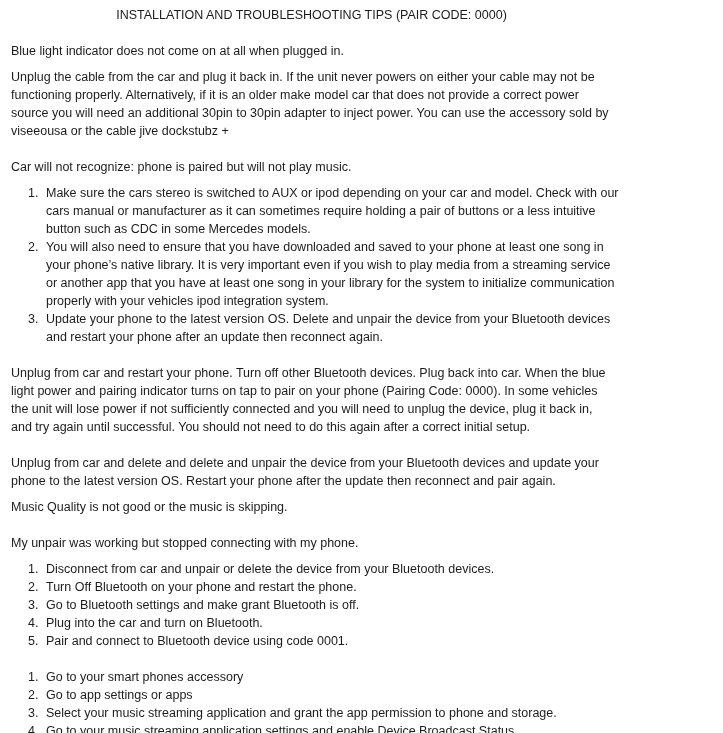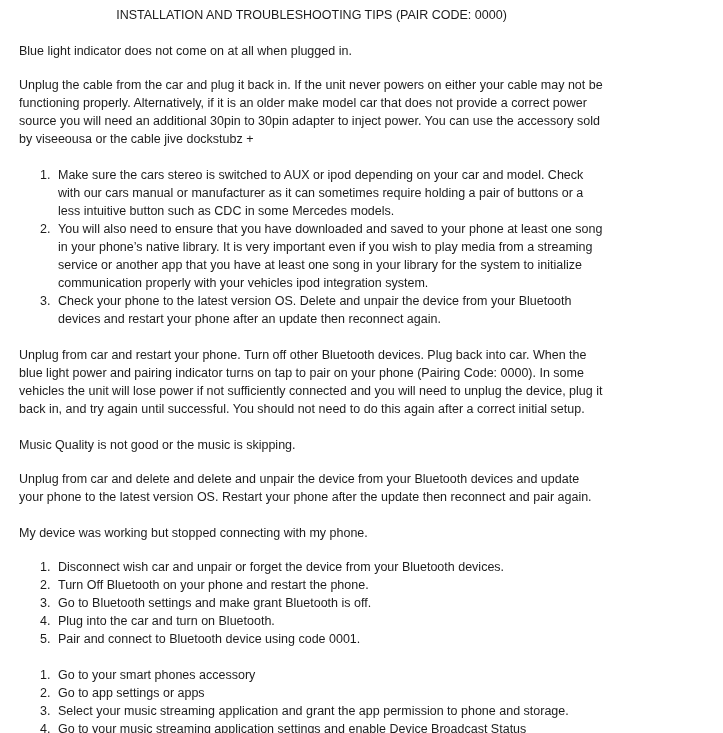--- a/index.html
+++ b/index.html
@@ -26,59 +26,60 @@
     font-weight: 400;
     line-height: 18px;
   }
   .section {
     margin: 0 0 18px 0;
   }
   .section:last-child {
     margin-bottom: 0;
   }
   .section p {
-    margin: 16px;
+    margin: 8px;
   }
   .section ol {
-    margin: 12px;
+    margin: 0;
     padding: 0 0 0 39px;
   }
   .section ol li {
     margin: 0;
     padding: 0 0 0 4px;
   }
 </style>
 </head>
 <body>
 
 <div class="page">
   <h1 class="doc-title">INSTALLATION AND TROUBLESHOOTING TIPS (PAIR CODE: 0000)</h1>
   <div id="sections">
       <div class="section">
         <p>Blue light indicator does not come on at all when plugged in.</p>
         <p>Unplug the cable from the car and plug it back in. If the unit never powers on either your cable may not be functioning properly. Alternatively, if it is an older make model car that does not provide a correct power source you will need an additional 30pin to 30pin adapter to inject power. You can use the accessory sold by viseeousa or the cable jive dockstubz +</p>
       </div>
       <div class="section">
+        <p>Car will not recognize: phone is paired but will not play music.</p>
         <ol>
           <li>Make sure the cars stereo is switched to AUX or ipod depending on your car and model. Check with our cars manual or manufacturer as it can sometimes require holding a pair of buttons or a less intuitive button such as CDC in some Mercedes models.</li>
           <li>You will also need to ensure that you have downloaded and saved to your phone at least one song in your phone’s native library. It is very important even if you wish to play media from a streaming service or another app that you have at least one song in your library for the system to initialize communication properly with your vehicles ipod integration system.</li>
-          <li>Check your phone to the latest version OS. Delete and unpair the device from your Bluetooth devices and restart your phone after an update then reconnect again.</li>
+          <li>Update your phone to the latest version OS. Delete and unpair the device from your Bluetooth devices and restart your phone after an update then reconnect again.</li>
         </ol>
       </div>
       <div class="section">
         <p>Unplug from car and restart your phone. Turn off other Bluetooth devices. Plug back into car. When the blue light power and pairing indicator turns on tap to pair on your phone (Pairing Code: 0000). In some vehicles the unit will lose power if not sufficiently connected and you will need to unplug the device, plug it back in, and try again until successful. You should not need to do this again after a correct initial setup.</p>
       </div>
       <div class="section">
+        <p>Unplug from car and delete and delete and unpair the device from your Bluetooth devices and update your phone to the latest version OS. Restart your phone after the update then reconnect and pair again.</p>
         <p>Music Quality is not good or the music is skipping.</p>
-        <p>Unplug from car and delete and delete and unpair the device from your Bluetooth devices and update your phone to the latest version OS. Restart your phone after the update then reconnect and pair again.</p>
       </div>
       <div class="section">
-        <p>My device was working but stopped connecting with my phone.</p>
+        <p>My unpair was working but stopped connecting with my phone.</p>
         <ol>
-          <li>Disconnect wish car and unpair or forget the device from your Bluetooth devices.</li>
+          <li>Disconnect from car and unpair or delete the device from your Bluetooth devices.</li>
           <li>Turn Off Bluetooth on your phone and restart the phone.</li>
           <li>Go to Bluetooth settings and make grant Bluetooth is off.</li>
           <li>Plug into the car and turn on Bluetooth.</li>
           <li>Pair and connect to Bluetooth device using code 0001.</li>
         </ol>
       </div>
       <div class="section">
         <ol>
           <li>Go to your smart phones accessory</li>
           <li>Go to app settings or apps</li>

